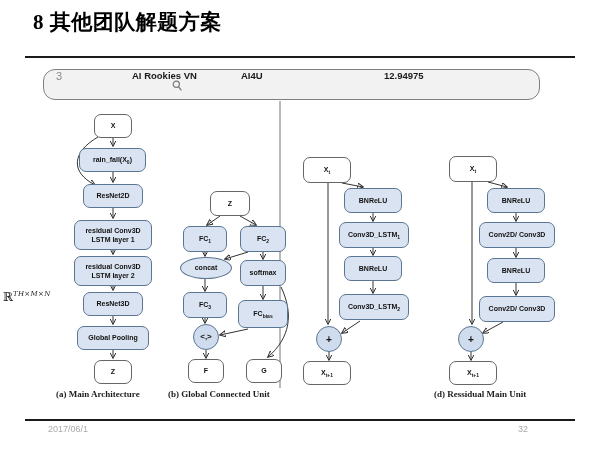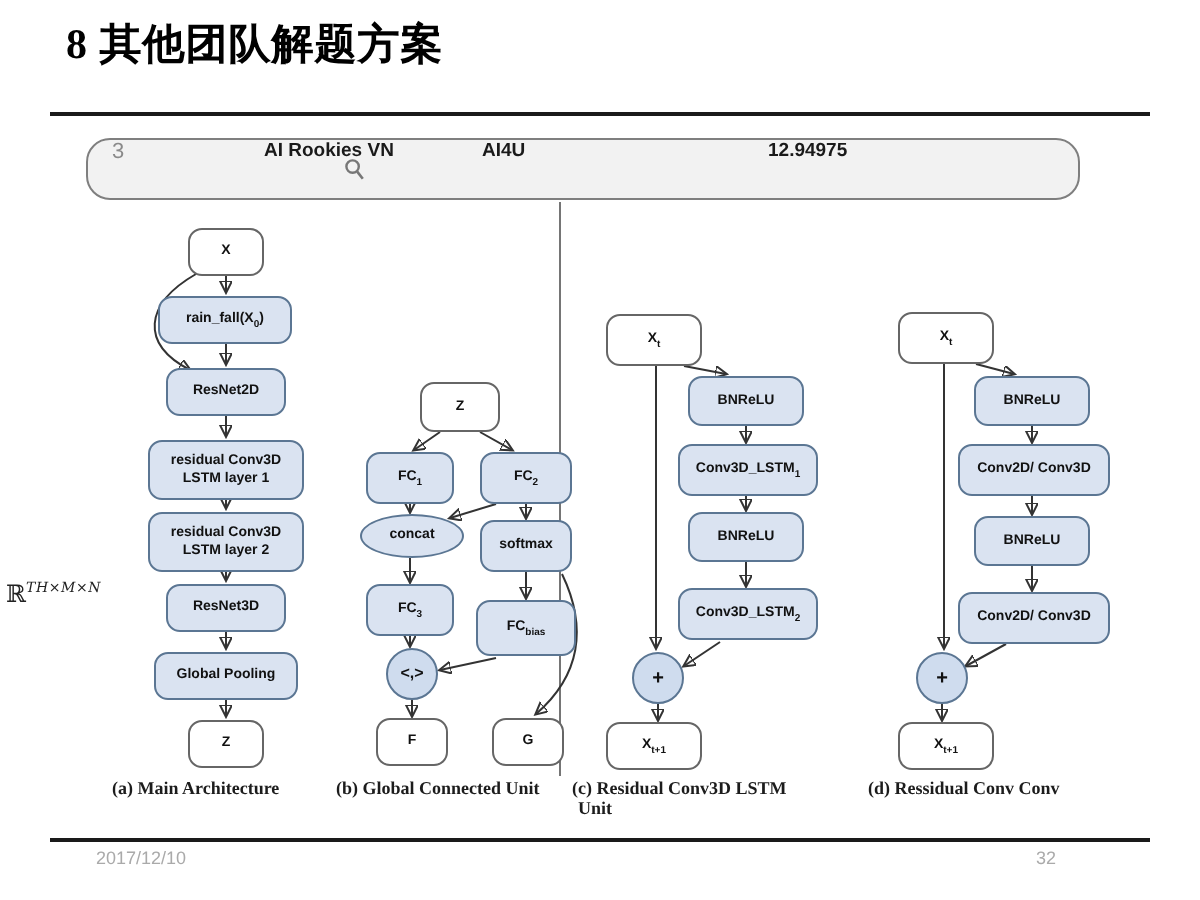--- a/index.html
+++ b/index.html
@@ -32,21 +32,21 @@
         border-radius:7px;background:var(--node-fill,#dae3f1);
         display:flex;align-items:center;justify-content:center;
         font:bold 7px "Liberation Sans",sans-serif;color:#111;text-align:center;
         line-height:1.3;padding:1px 3px;}
   .node.white{background:#fff;border-color:#666;}
   .node.ellipse{border-radius:50%;}
   .node.circle{border-radius:50%;font-size:10px;background:var(--circle-fill,#cfdcee);}
   .node sub{font-size:5px;line-height:1;}
 
   .caption{position:absolute;font:bold 9px "Liberation Serif",serif;color:#1c1c1c;
-           white-space:nowrap;}
+           white-space:nowrap;text-align:right;}
   .caption .l2{display:block;margin-left:3px;white-space:nowrap;}
 
   .r-anno{position:absolute;left:3px;top:290px;font:12px "DejaVu Serif",serif;color:#222;}
   .r-anno sup{font-size:7px;font-style:italic;letter-spacing:.3px;}
 
   .footer-text{position:absolute;top:424px;font:9px "Liberation Sans",sans-serif;color:#aaa;}
   .footer-date{left:48px;}
   .footer-page{left:518px;}
 </style>
 </head>
@@ -191,21 +191,20 @@
     </div>
   <div class="node" style="left:339px;top:294px;width:70px;height:26px;">
       <span><span>Conv3D_LSTM</span><sub>2</sub></span>
     </div>
   <div class="node circle" style="left:316px;top:326px;width:26px;height:26px;">
       <span>+</span>
     </div>
   <div class="node white" style="left:303px;top:361px;width:48px;height:24px;">
       <span><span>X</span><sub>t+1</sub></span>
     </div>
-  <div class="caption" style="left:286px;top:389px;"><span>(c) Residual Conv3D LSTM</span><span class="l2">Unit</span></div>
 
   <div class="node white" style="left:449px;top:156px;width:48px;height:26px;">
       <span><span>X</span><sub>t</sub></span>
     </div>
   <div class="node" style="left:487px;top:188px;width:58px;height:25px;">
       <span>BNReLU</span>
     </div>
   <div class="node" style="left:479px;top:222px;width:76px;height:26px;">
       <span>Conv2D/ Conv3D</span>
     </div>
@@ -214,19 +213,19 @@
     </div>
   <div class="node" style="left:479px;top:296px;width:76px;height:26px;">
       <span>Conv2D/ Conv3D</span>
     </div>
   <div class="node circle" style="left:458px;top:326px;width:26px;height:26px;">
       <span>+</span>
     </div>
   <div class="node white" style="left:449px;top:361px;width:48px;height:24px;">
       <span><span>X</span><sub>t+1</sub></span>
     </div>
-  <div class="caption" style="left:434px;top:389px;">(d) Ressidual Conv Conv</div>
+  <div class="caption" style="left:434px;top:389px;">(d) Ressidual Main Unit</div>
 
   <div class="rule bottom"></div>
-  <div class="footer-text footer-date">2017/12/10</div>
+  <div class="footer-text footer-date">2017/06/1</div>
   <div class="footer-text footer-page">32</div>
 
 </div>
 
 </body></html>

